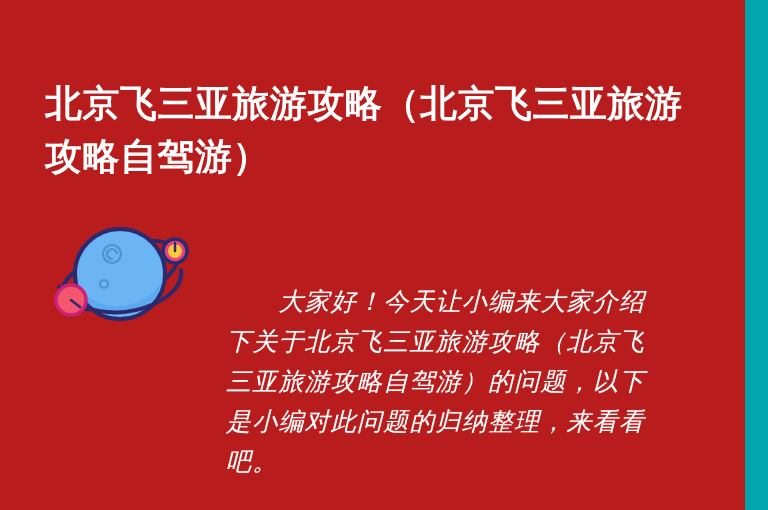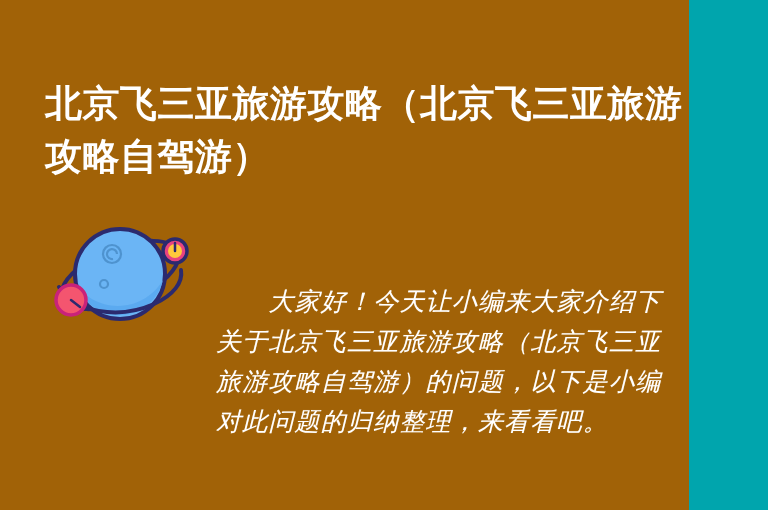--- a/index.html
+++ b/index.html
@@ -10,23 +10,23 @@
   body {
     width: 768px;
     height: 510px;
     overflow: hidden;
     background: #00a5ad;
     font-family: "Liberation Sans", sans-serif;
   }
 
   #page {
     position: relative;
-    width: 689px;
+    width: 745px;
     height: 510px;
-    background: #a16207;
+    background: #b91c1c;
     box-sizing: border-box;
   }
 
   
   .article-title {
     position: absolute;
     left: 45px;
     top: 52px;
     width: 640px;
     color: #ffffff;
@@ -65,20 +65,21 @@
     line-height: 40px;
     letter-spacing: 1.2px;
     font-style: italic;
     font-weight: 400;
     white-space: pre-wrap;
     word-break: break-all;
     text-shadow: 0 0 1px rgba(255,255,255,0.35);
   }
   .article-body .para-first {
     display: block;
+    margin-left: 10px;
   }
 </style>
 </head>
 <body>
 
 <div id="page">
 
   <h1 class="article-title">北京飞三亚旅游攻略（北京飞三亚旅游攻略自驾游）</h1>
 
   <div class="hero-illustration">

